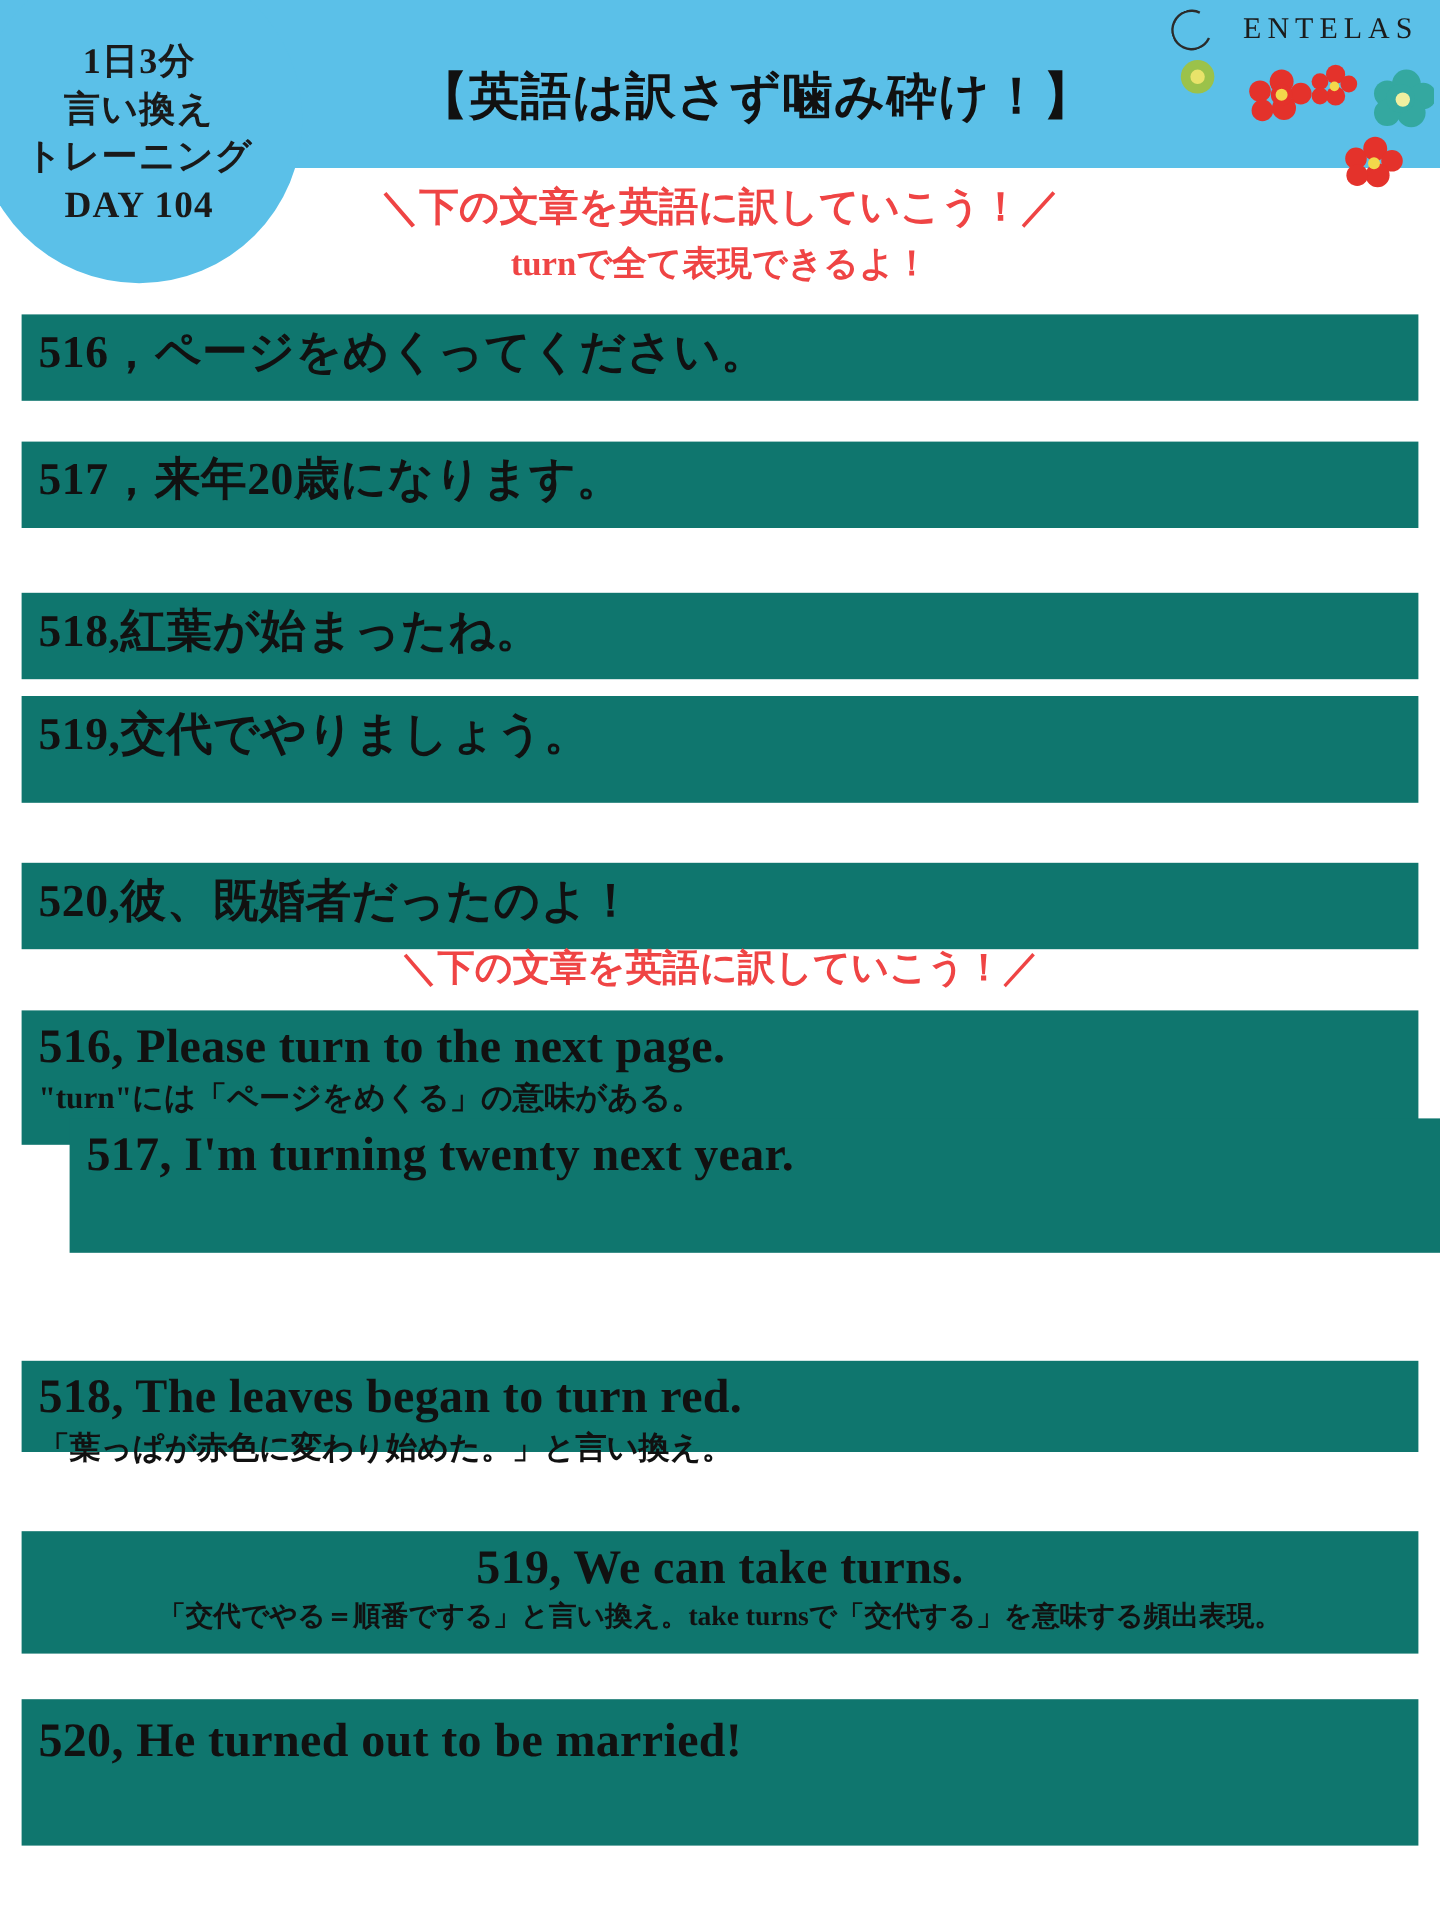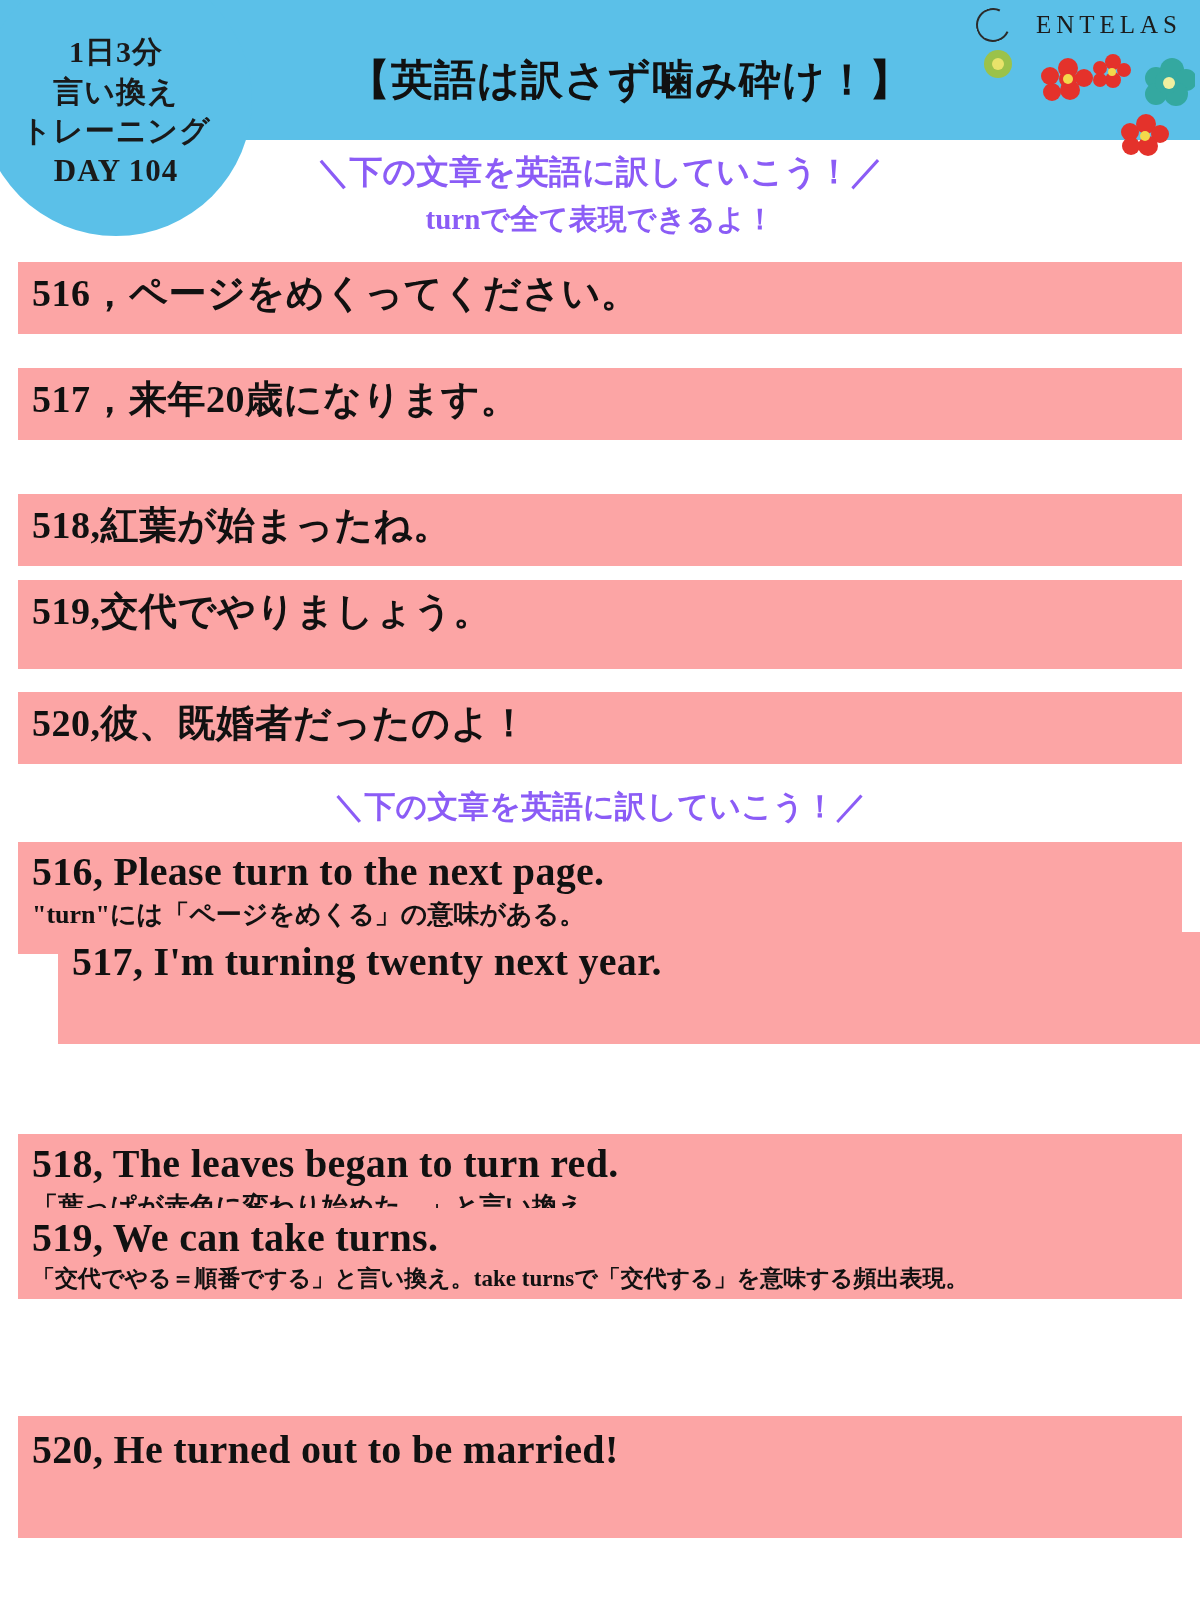--- a/index.html
+++ b/index.html
@@ -98,32 +98,32 @@
     z-index: 6;
   }
 
   
   .sub-head {
     position: absolute;
     left: 0;
     width: 1200px;
     text-align: center;
     font-weight: bold;
-    color: #8b5cf6;
+    color: #ef4444;
   }
   #sub-head-1 { top: 150px; font-size: 33px; }
   #sub-head-2 { top: 200px; font-size: 29px; }
   #sub-head-3 { top: 786px; font-size: 31px; }
 
   
   .row {
     position: absolute;
     left: 18px;
     width: 1164px;
-    background: #fca5a5;
+    background: #0f766e;
     box-sizing: border-box;
     padding: 6px 14px 25px 14px;
   }
   .q-text {
     font-size: 38px;
     font-weight: bold;
     color: #111;
     letter-spacing: 0.5px;
     white-space: nowrap;
   }
@@ -225,21 +225,21 @@
     <span>518,</span><span>紅葉が始まったね。</span>
   </div>
 </div>
 
 <div class="row" style="top:580px; height:89px;">
   <div class="q-text">
     <span>519,</span><span>交代でやりましょう。</span>
   </div>
 </div>
 
-<div class="row" style="top:692px; height:72px;">
+<div class="row" style="top:719px; height:72px;">
   <div class="q-text">
     <span>520,</span><span>彼、既婚者だったのよ！</span>
   </div>
 </div>
 
 <div class="sub-head" id="sub-head-3">＼下の文章を英語に訳していこう！／</div>
 
 <div class="row" style="top:842px; height:112px;">
   <div class="a-en">
     <span>516,</span>
@@ -256,21 +256,21 @@
 </div>
 
 <div class="row" style="top:1134px; height:76px;">
   <div class="a-en">
     <span>518,</span>
     <span>The leaves began to turn red.</span>
   </div>
   <div class="a-note">「葉っぱが赤色に変わり始めた。」と言い換え。</div>
 </div>
 
-<div class="row" style="top:1208px; height:91px;">
+<div class="row" style="top:1276px; height:102px;text-align:center;">
   <div class="a-en">
     <span>519,</span>
     <span>We can take turns.</span>
   </div>
   <div class="a-note small">「交代でやる＝順番でする」と言い換え。take turnsで「交代する」を意味する頻出表現。</div>
 </div>
 
 <div class="row" style="top:1416px; height:122px; padding-top:10px;">
   <div class="a-en">
     <span>520,</span>

